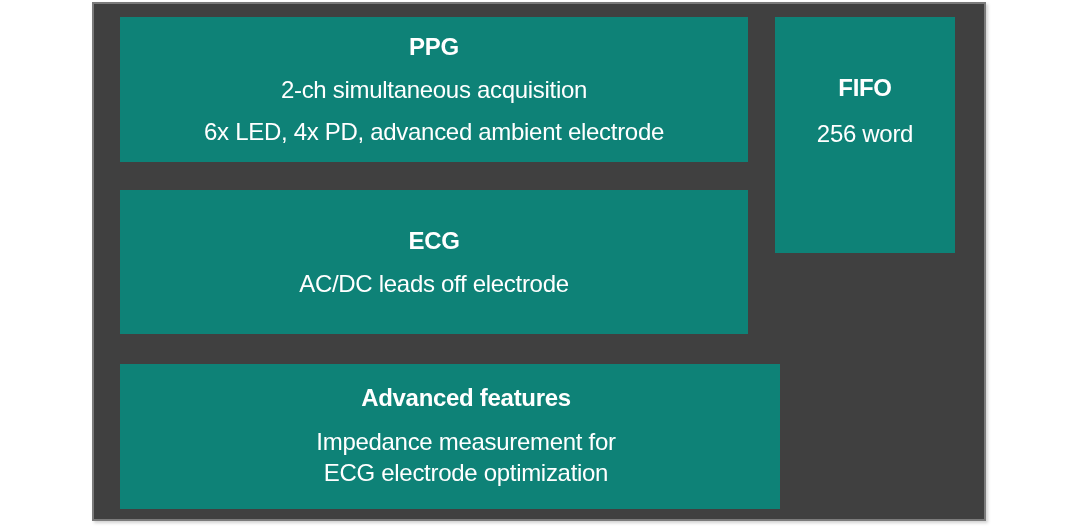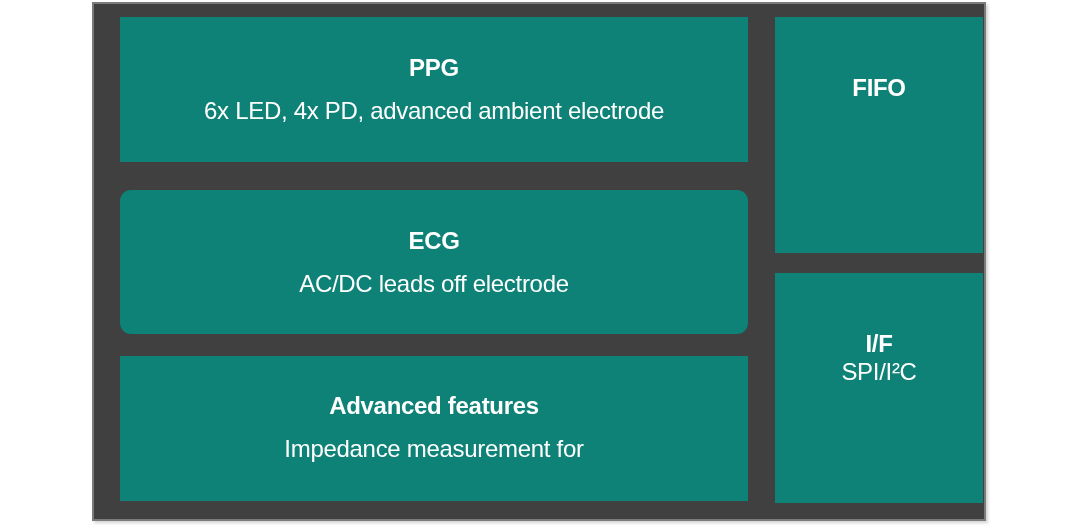--- a/index.html
+++ b/index.html
@@ -37,28 +37,29 @@
     letter-spacing: -0.3px;
   }
   .box.left-col {
     left: 26px;
     width: 628px;
     justify-content: center;
     gap: 15px;
   }
   .box.right-col {
     left: 681px;
-    width: 208px;
+    width: 180px;
     justify-content: flex-start;
     padding-top: 57px;
     box-sizing: border-box;
+    gap: 18px;
   }
   .box-ppg      { top: 13px;  height: 145px; }
-  .box-ecg      { top: 186px; height: 144px; border-radius: 11px; }
-  .box-advanced { top: 352px; height: 145px; }
+  .box-ecg      { top: 186px; height: 144px; }
+  .box-advanced { top: 360px; height: 145px; padding-left: 32px; }
   .box-fifo     { top: 13px;  height: 236px; }
   .box-if       { top: 269px; height: 230px; }
 
   .box-title {
     font-size: 24px;
     font-weight: bold;
     line-height: 1.15;
   }
   .box-line {
     font-size: 24px;
@@ -71,38 +72,37 @@
   }
 </style>
 </head>
 <body>
 
 <div class="page">
   <div class="frame" style="border-color: rgb(123, 123, 123);">
 
     <div class="box left-col box-ppg">
       <div class="box-title">PPG</div>
+      <div class="box-line">2-ch simultaneous acquisition</div>
       <div class="box-line">6x LED, 4x PD, advanced ambient electrode</div>
     </div>
 
     <div class="box left-col box-ecg">
       <div class="box-title">ECG</div>
       <div class="box-line">AC/DC leads off electrode</div>
     </div>
 
     <div class="box left-col box-advanced">
       <div class="box-title">Advanced features</div>
       <div class="box-line multiline">
         <span>Impedance measurement for</span><br>
+        <span>ECG electrode optimization</span>
       </div>
     </div>
 
     <div class="box right-col box-fifo">
       <div class="box-title">FIFO</div>
+      <div class="box-line">256 word</div>
     </div>
 
-    <div class="box right-col box-if">
-      <div class="box-title">I/F</div>
-      <div class="box-line">SPI/I²C</div>
-    </div>
 
   </div>
 </div>
 
 </body></html>

